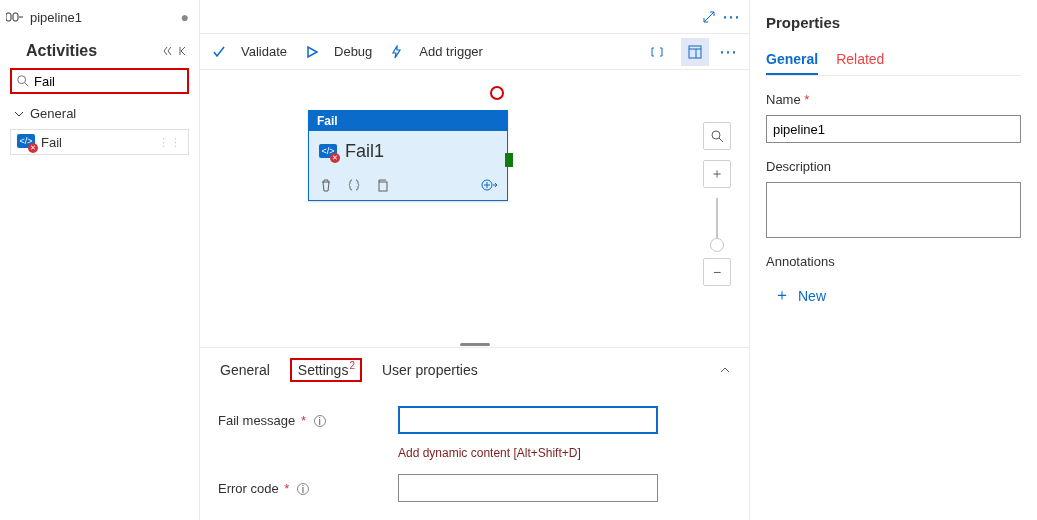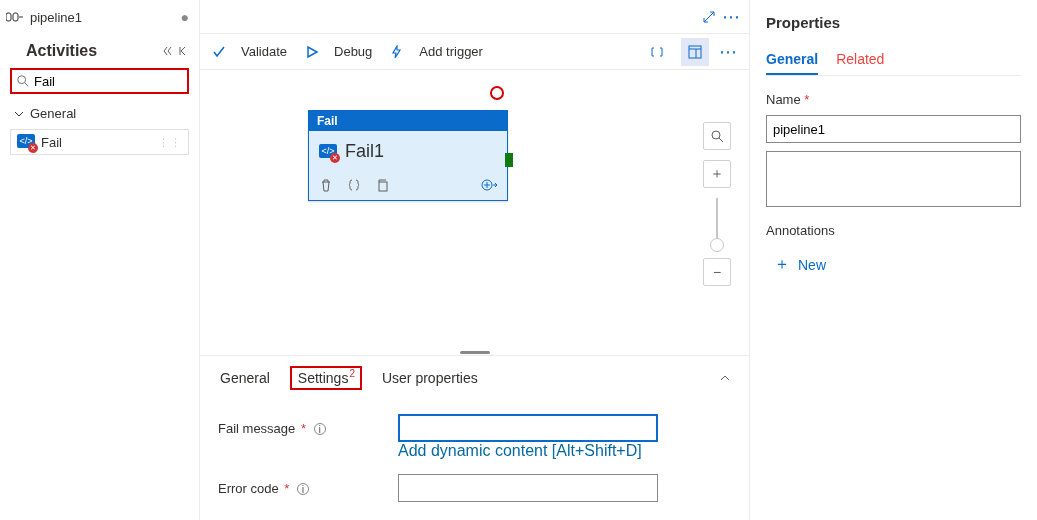--- a/index.html
+++ b/index.html
@@ -69,21 +69,21 @@
   .btab .badge { color:#d13438; font-size:10px; position:relative; top:-6px; left:1px; }
   .btab.hl { border:2px solid #d40000; padding:2px 6px; }
   .collapse-caret { margin-left:auto; color:#605e5c; font-size:12px; }
   .form-row { display:flex; align-items:center; margin-top:14px; }
   .form-row .lbl { width:180px; font-size:13px; color:#323130; }
   .form-row .req { color:#d13438; padding-left:2px; }
   .form-row .info { color:#605e5c; font-size:11px; margin-left:4px; border:1px solid #8a8886; border-radius:50%; width:12px; height:12px; display:inline-flex; align-items:center; justify-content:center; }
   .form-row input { width:260px; height:28px; padding:2px 6px; font-size:13px; }
   .fmsg input { border:2px solid #0b6bcb; outline:none; }
   .ecode input { border:1px solid #8a8886; }
-  .dyn-link { margin-left:180px; margin-top:0; color:#0369a1; font-size:16px; cursor:pointer; }
+  .dyn-link { margin-left:180px; margin-top:12px; color:#7f1d1d; font-size:12px; cursor:pointer; }
 
   
   .right-panel { width:288px; border-left:1px solid #edebe9; padding:14px 16px; display:flex; flex-direction:column; gap:8px; }
   .right-panel h3 { font-size:15px; font-weight:600; margin-bottom:6px; }
   .ptabs { display:flex; gap:18px; border-bottom:1px solid #edebe9; }
   .ptab { font-size:14px; padding:6px 0; cursor:pointer; color:#ef4444; }
   .ptab.active { color:#0b6bcb; border-bottom:2px solid #0b6bcb; font-weight:600; }
   .field-lbl { font-size:13px; margin-top:8px; }
   .field-lbl .req { color:#d13438; }
   .pname { width:100%; height:28px; border:1px solid #8a8886; padding:2px 6px; font-size:13px; }
@@ -304,20 +304,21 @@
   <div class="right-panel">
     <h3>Properties</h3>
     <div class="ptabs">
       <div class="ptab active">General</div>
       <div class="ptab">Related</div>
     </div>
 
     <div class="field-lbl"><span>Name</span> <span class="req">*</span></div>
     <input class="pname" type="text" value="pipeline1" style="">
 
+    <div class="field-lbl">Description</div>
     <textarea class="pdesc" value="" style=""></textarea>
 
     <div class="field-lbl" style="font-weight:400;">Annotations</div>
     <div class="annot-new">
       <span class="plus">＋</span>
       <span>New</span>
     </div>
   </div>
 
 </div>

